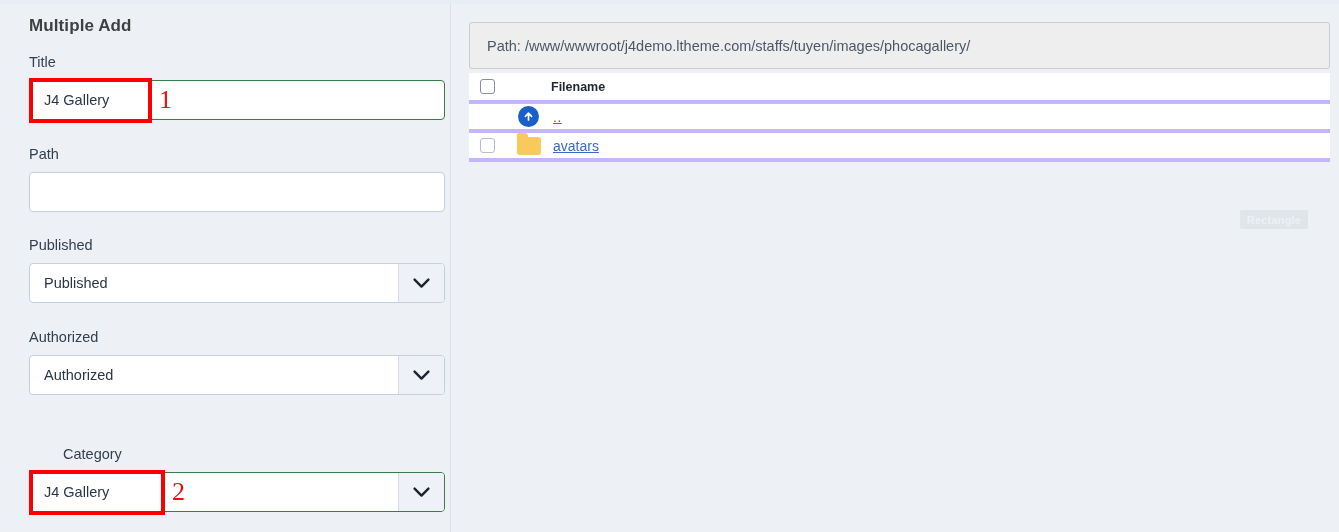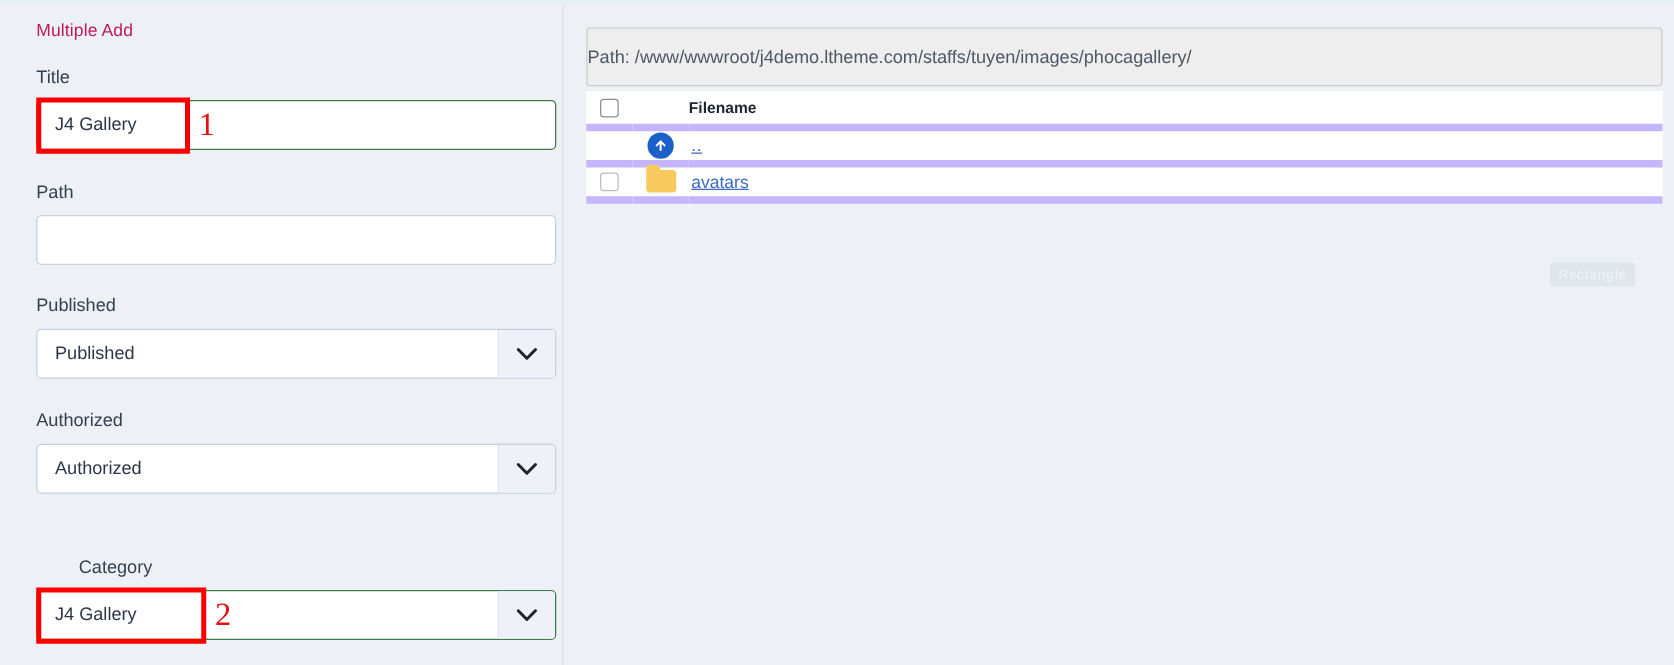--- a/index.html
+++ b/index.html
@@ -23,22 +23,22 @@
 
   
   .left-panel {
     position: absolute; left: 0; top: 4px;
     width: 451px; height: 528px;
     background: #edf1f6;
     border-right: 1px solid #d9e0e9;
   }
   .panel-title {
     position: absolute; left: 29px; top: 12px;
-    font-size: 14px; font-weight: normal;
-    color: #be185d; letter-spacing: .1px;
+    font-size: 17px; font-weight: bold;
+    color: #404040; letter-spacing: .1px;
   }
   .field-label {
     position: absolute; left: 29px;
     font-size: 14.5px; color: #33404f;
     white-space: nowrap;
   }
   .lbl-title     { top: 50px; }
   .lbl-alias     { top: 142px; }
   .lbl-published { top: 233px; }
   .lbl-authorized{ top: 325px; }
@@ -113,33 +113,34 @@
     width: 887px; height: 528px;
     background: #edf1f6;
   }
   .path-bar {
     position: absolute; left: 17px; top: 18px;
     width: 861px; height: 47px;
     background: #eeeeee;
     border: 1px solid #c9cdd2;
     border-radius: 3px;
     display: flex; align-items: center;
+    padding-left: 17px;
     font-size: 14.5px; color: #4c5866;
     white-space: nowrap; overflow: hidden;
   }
   .file-table {
     position: absolute; left: 17px; top: 69px;
     width: 861px;
     background: #ffffff;
     border-collapse: collapse;
     table-layout: fixed;
   }
   .file-table tr { height: 29px; }
   .file-table th, .file-table td {
-    border-bottom: 6px solid #c4b5fd;
+    border-bottom: 4px solid #c4b5fd;
     padding: 0; margin: 0;
     vertical-align: middle;
     background: #ffffff;
   }
   .col-check { width: 37px; }
   .col-icon  { width: 45px; }
   .col-name  { width: auto; }
   .file-table thead th { height: 28px; }
   .th-filename {
     font-size: 12.5px; font-weight: bold;

